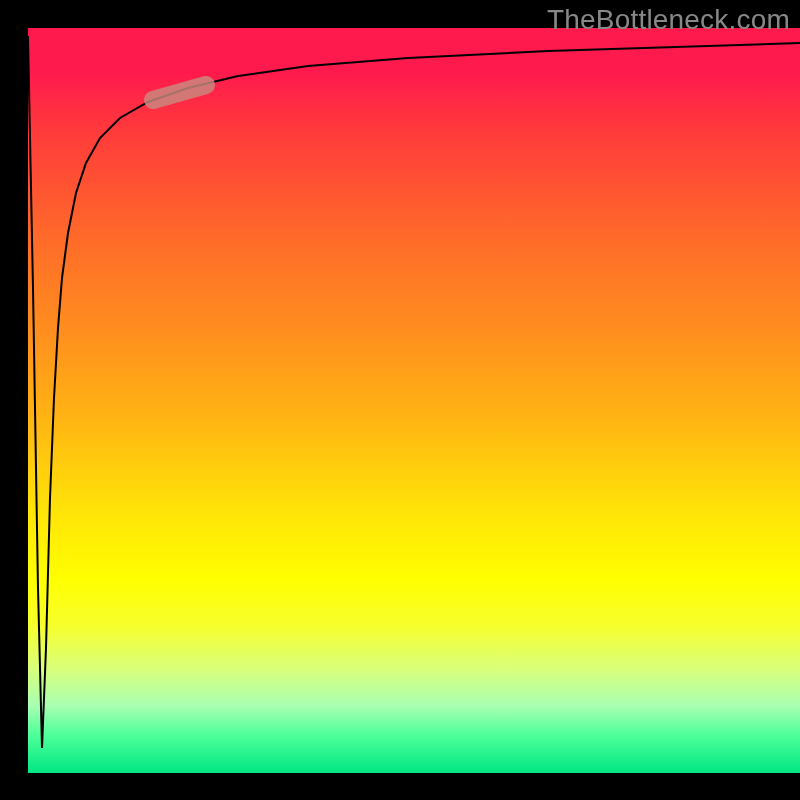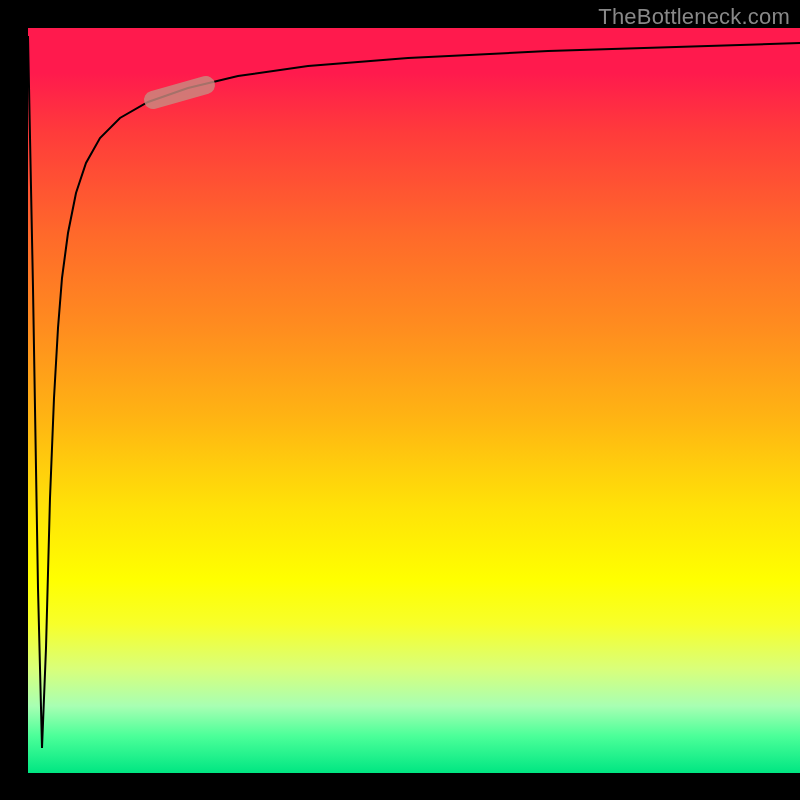--- a/index.html
+++ b/index.html
@@ -9,21 +9,21 @@
     position: relative;
     background: #000;
     font-family: Arial, Helvetica, sans-serif;
     overflow: hidden;
   }
   .watermark {
     position: absolute;
     top: 4px;
     right: 10px;
     color: #888;
-    font-size: 22px;
+    font-size: 28px;
     z-index: 10;
     letter-spacing: 0.2px;
   }
   .plot-area {
     position: absolute;
     left: 28px;
     top: 28px;
     width: 772px;  
     height: 745px;
     background: linear-gradient(to bottom,

